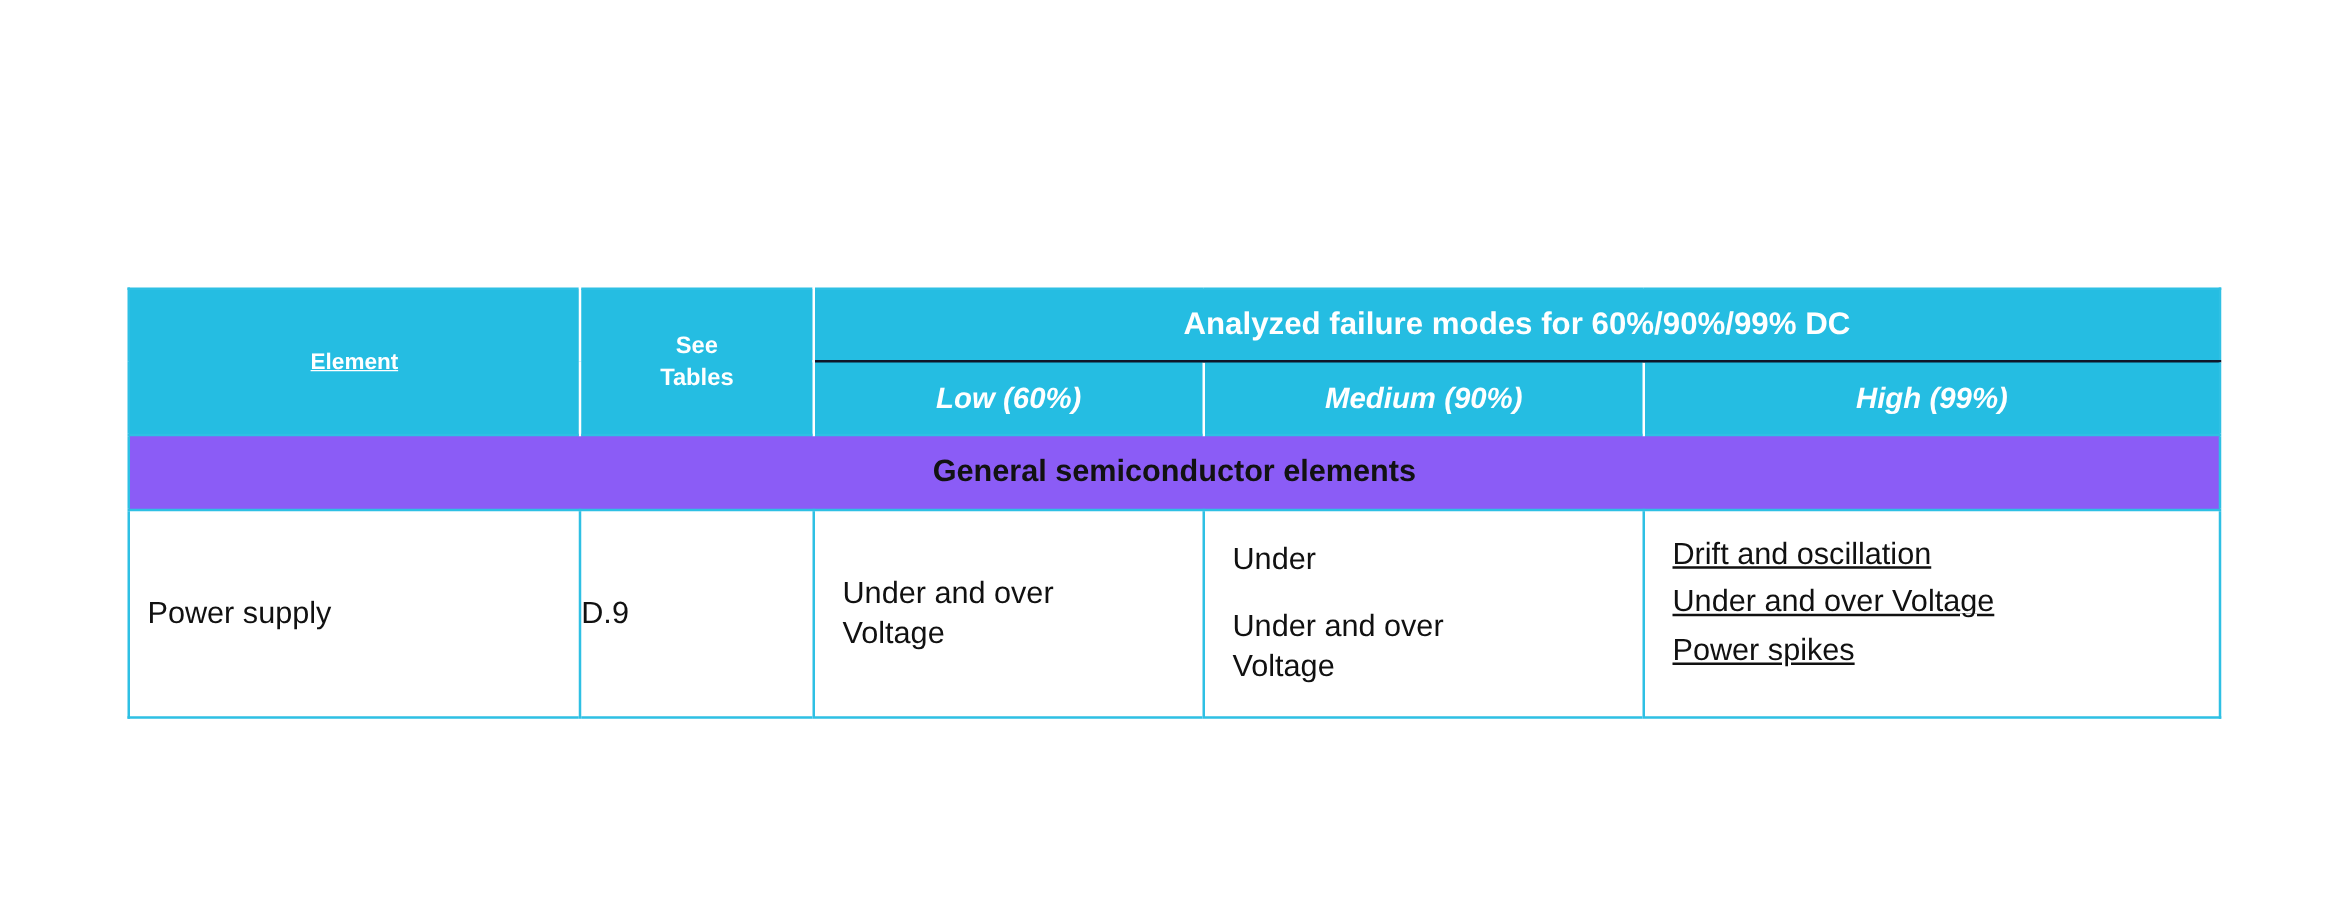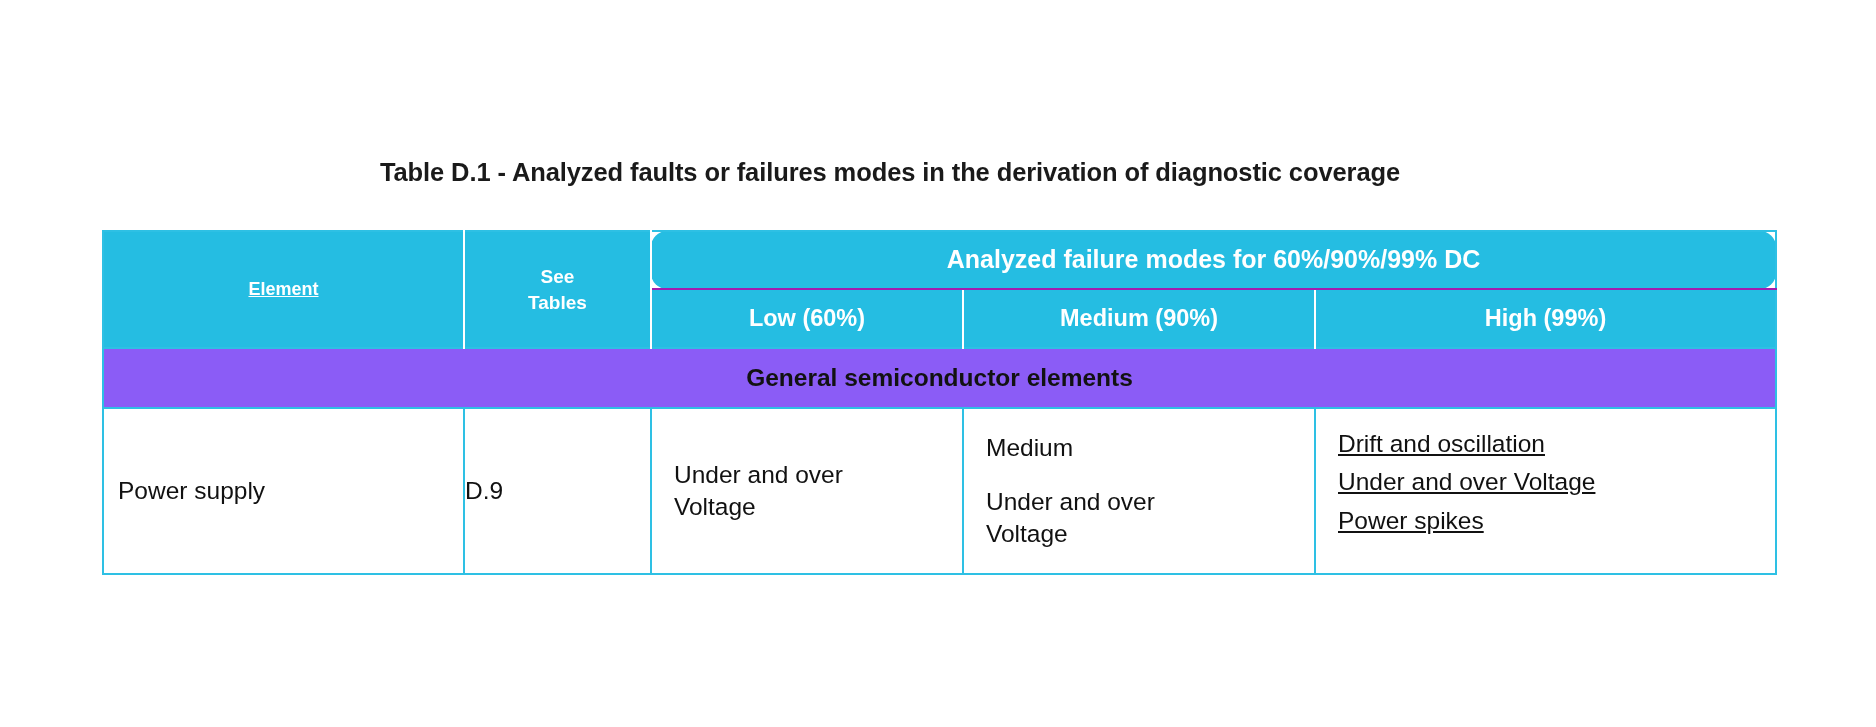--- a/index.html
+++ b/index.html
@@ -66,29 +66,29 @@
     color: #ffffff;
     font-weight: bold;
     text-align: center;
     font-size: 24.5px;
     line-height: 1.18;
     border-right: 2px solid #ffffff;
   }
   .hdr.last { border-right: none; }
 
   .hdr-group {
-    border-bottom: 2px solid #a21caf;
-    border-radius: 16px;
+    border-bottom: 2px solid #0f172a;
   }
 
   .hdr-tall {
     height: 115px;
   }
   .hdr-row2 {
     height: 57px;
+    font-style: italic;
   }
 
   .hdr-element { font-size: 18px; text-decoration: underline; }
   .hdr-tables  { font-size: 19px; }
   .hdr-group-label { font-size: 25px; }
   .hdr-sub { font-size: 23.5px; }
 
   
   .section-row td {
     background: #8b5cf6;
@@ -142,21 +142,20 @@
   }
   .cell-high .mode-line:last-child {
     margin-bottom: 17px;
   }
 </style>
 </head>
 <body>
 
 <div id="page">
 
-  <div id="table-caption">Table D.1 - Analyzed faults or failures modes in the derivation of diagnostic coverage</div>
 
   <table id="data-table">
     <colgroup>
       <col class="col-element">
       <col class="col-tables">
       <col class="col-low">
       <col class="col-medium">
       <col class="col-high">
     </colgroup>
     <thead>
@@ -179,21 +178,21 @@
         <td colspan="5">General semiconductor elements</td>
       </tr>
       <tr class="body-row">
         <td class="cell-element">Power supply</td>
         <td class="cell-tables">D.9</td>
         <td class="cell-modes cell-low">
           <span class="mode-line">Under and over
 Voltage</span>
         </td>
         <td class="cell-modes cell-medium">
-          <span class="mode-line">Medium</span>
+          <span class="mode-line">Under</span>
           <span class="mode-line">Under and over
 Voltage</span>
         </td>
         <td class="cell-modes cell-high last">
           <span class="mode-line">Drift and oscillation</span>
           <span class="mode-line">Under and over Voltage</span>
           <span class="mode-line">Power spikes</span>
         </td>
       </tr>
     </tbody>

